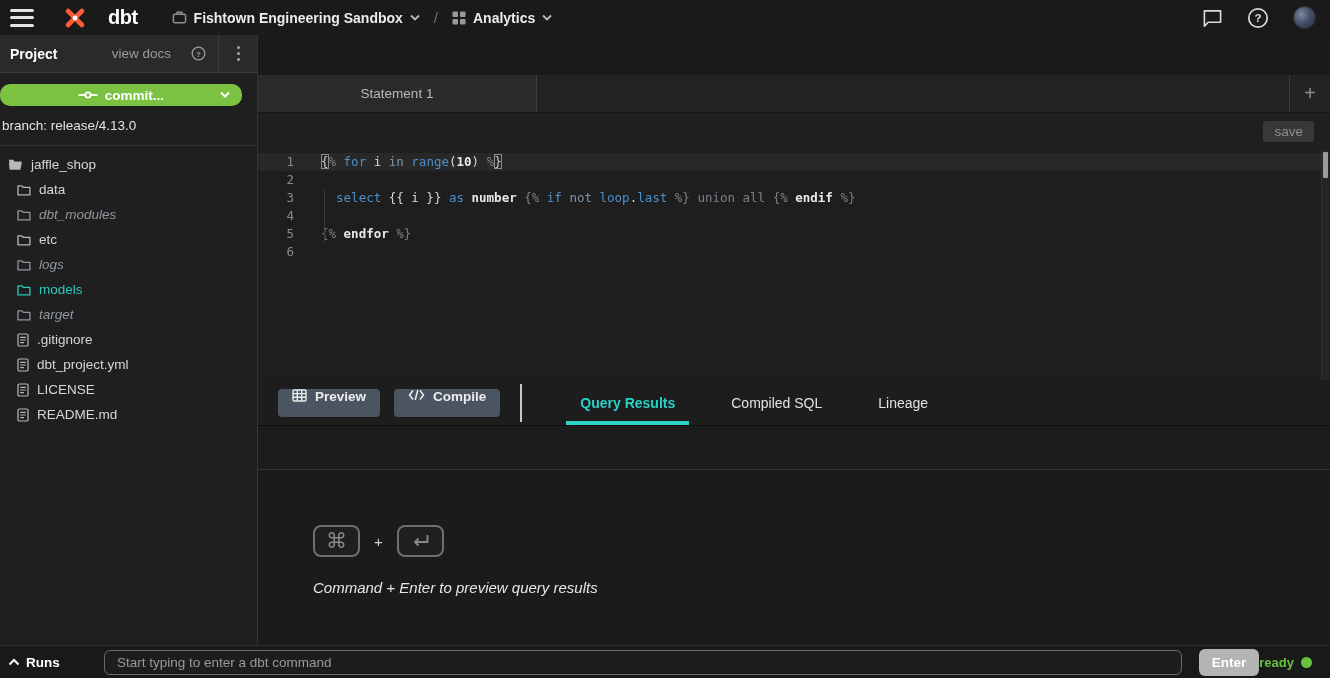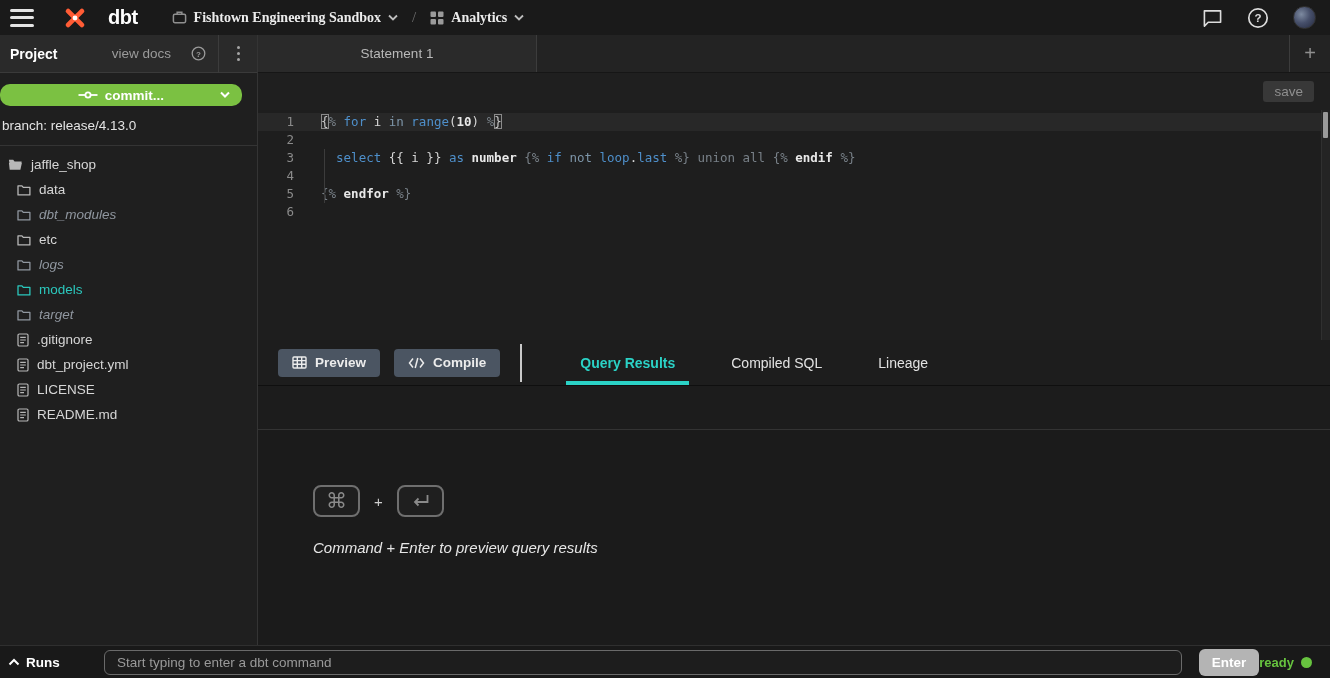--- a/index.html
+++ b/index.html
@@ -6,21 +6,21 @@
   html,body { width:1330px; height:678px; overflow:hidden; background:#1b1b1b;
               font-family:"Liberation Sans", sans-serif; }
   .app { width:1330px; height:678px; display:flex; flex-direction:column; color:#d6d6d6; }
 
   
   .topbar { height:35px; background:#1a1a1a; display:flex; align-items:center; flex:0 0 auto; padding:0 14px 0 10px; }
   .hamburger { width:24px; height:18px; display:flex; flex-direction:column; justify-content:space-between; cursor:pointer; margin-right:28px; }
   .hamburger span { display:block; height:3px; border-radius:2px; background:#e4e4e4; }
   .logo { display:flex; align-items:center; gap:20px; margin-right:34px; }
   .logo-word { color:#fff; font-weight:bold; font-size:20px; letter-spacing:-0.5px; }
-  .nav-group { display:flex; align-items:center; gap:7px; color:#ececec; font-weight:bold; font-size:14px; cursor:pointer;font-family:Liberation Serif, serif; }
+  .nav-group { display:flex; align-items:center; gap:7px; color:#ececec; font-weight:bold; font-size:14px; cursor:pointer; }
   .nav-sep { color:#6f6f6f; font-size:15px; margin:0 14px; font-weight:normal; }
   .topbar-spacer { flex:1; }
   .top-icon { margin-left:24px; cursor:pointer; display:flex; align-items:center; }
   .avatar { width:23px; height:23px; border-radius:50%;
             background:radial-gradient(circle at 35% 35%, #7d8aa0 0%, #47506b 45%, #23283c 100%); border:1px solid #333; }
 
   
   .main { flex:1; display:flex; min-height:0; }
 
   
@@ -37,21 +37,21 @@
   .commit-btn .chev { position:absolute; right:12px; top:7px; }
   .branch-label { margin:10px 0 0 2px; font-size:13.5px; color:#e3e3e3; }
   .tree-divider { height:1px; background:#343434; margin-top:12px; }
   .tree { margin-top:6px; }
   .tree-item { height:25px; display:flex; align-items:center; gap:8px; font-size:13.5px; color:#d6d6d6; cursor:pointer; padding-left:8px; }
   .tree-item.child { padding-left:17px; }
   .tree-item.italic { color:#9097a0; font-style:italic; }
   .tree-item.selected { color:#2bc8bd; }
 
   
-  .editor-col { flex:1; display:flex; flex-direction:column; min-width:0; }
+  .editor-col { flex:1; display:flex; flex-direction:column; min-width:0;margin-top:40px; }
   .tabrow { height:38px; background:#232323; border-bottom:1px solid #161616; display:flex; align-items:stretch; }
   .statement-tab { width:279px; background:#2a2a2a; border-right:1px solid #3c3c3c; display:flex; align-items:center;
                    justify-content:center; color:#b9b9b9; font-size:13.5px; cursor:pointer; }
   .tabrow-spacer { flex:1; }
   .tabrow-div { width:1px; background:#3c3c3c; margin:0; }
   .newtab-btn { width:40px; display:flex; align-items:center; justify-content:center; color:#8f8f8f; font-size:20px; cursor:pointer; }
 
   .editor-toolbar { height:37px; background:#1f1f1f; display:flex; align-items:center; justify-content:flex-end; padding-right:16px; }
   .save-btn { background:#383838; color:#8f8f8f; font-size:13.5px; padding:3px 11px; border-radius:3px; border:none; cursor:pointer;
               font-family:"Liberation Sans", sans-serif; }
@@ -67,21 +67,21 @@
   .tok-p { color:#788088; }
   .tok-k { color:#4e8fca; }
   .tok-t { color:#d6d6d6; }
   .tok-b { color:#e8e8e8; font-weight:bold; }
   .tok-m { color:#7d95a8; }
   .tok-h { color:#c9c9c9; outline:1px solid #8a8a8a; outline-offset:-1px; }
   .indent-guide { position:absolute; left:66px; top:39px; width:1px; height:54px; background:#3c3c3c; }
 
   
   .results-toolbar { height:46px; background:#1d1d1d; border-bottom:1px solid #0f0f0f; display:flex; align-items:center; padding-left:20px; }
-  .action-btn { height:28px; display:flex; align-items:center; gap:8px; background:#4b5562; color:#ececec; border:none; border-radius:4px;
+  .action-btn { height:28px; display:flex; gap:8px; background:#4b5562; color:#ececec; border:none; border-radius:4px;
                 font-size:13.5px; font-weight:bold; padding:0 14px; cursor:pointer; font-family:"Liberation Sans", sans-serif; }
   .action-btn + .action-btn { margin-left:14px; }
   .rt-divider { width:2px; height:38px; background:#c9c9c9; margin:0 0 0 20px; }
   .rtabs { display:flex; align-items:stretch; height:100%; margin-left:30px; }
   .rtab { display:flex; align-items:center; padding:0 14px; margin:0 14px; color:#e2e2e2; font-size:14px; cursor:pointer;
           position:relative; font-weight:normal; }
   .rtab.active { color:#2bd2c6; font-weight:bold; }
   .rtab.active::after { content:""; position:absolute; left:0; right:0; bottom:0; height:4px; background:#2bd2c6; }
 
   .results-substrip { height:44px; background:#1c1c1c; border-bottom:1px solid #333; }

